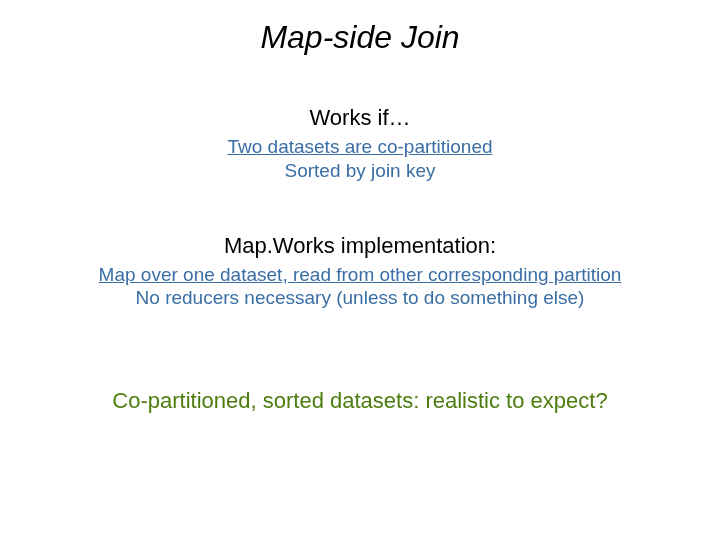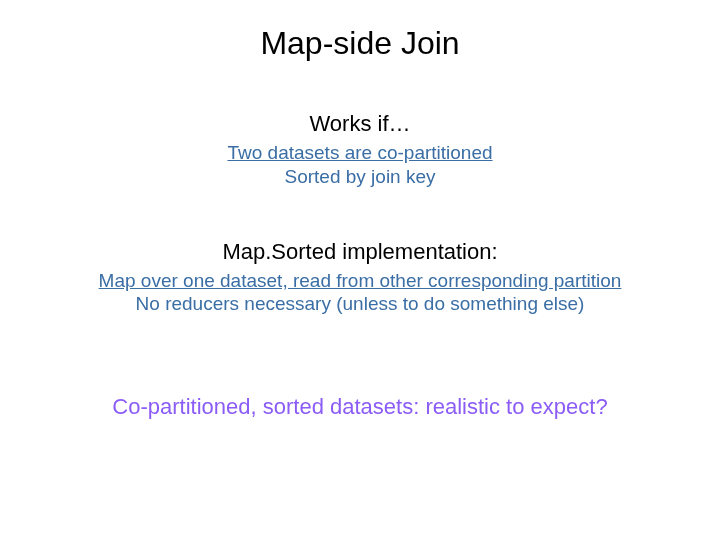--- a/index.html
+++ b/index.html
@@ -13,56 +13,57 @@
   }
   .slide {
     width: 720px;
     height: 540px;
     position: relative;
     box-sizing: border-box;
     text-align: center;
   }
   .title {
     font-size: 32px;
-    padding-top: 26px;
+    padding-top: 20px;
     line-height: 1.1;
+    font-style: italic;
   }
   .subtitle {
     font-size: 20px;
     margin-top: 2px;
   }
   .section-heading {
     font-size: 22px;
     margin-top: 50px;
   }
   .body-line {
     font-size: 19px;
     color: #3a6ea5;
     line-height: 1.25;
   }
   .body-line.first {
     margin-top: 4px;
     text-decoration: underline;
   }
   .question {
     font-size: 22px;
-    color: #8b5cf6;
+    color: #4d7c0f;
     margin-top: 78px;
   }
 </style>
 </head>
 <body>
 
 <div class="slide">
 
   <div class="title">Map-side Join</div>
 
   <div class="section-heading">Works if…</div>
   <div class="body-line first">Two datasets are co-partitioned</div>
   <div class="body-line">Sorted by join key</div>
 
-  <div class="section-heading">Map.Sorted implementation:</div>
+  <div class="section-heading">Map.Works implementation:</div>
   <div class="body-line first">Map over one dataset, read from other corresponding partition</div>
   <div class="body-line">No reducers necessary (unless to do something else)</div>
 
   <div class="question">Co-partitioned, sorted datasets: realistic to expect?</div>
 
 </div>
 
 </body></html>

